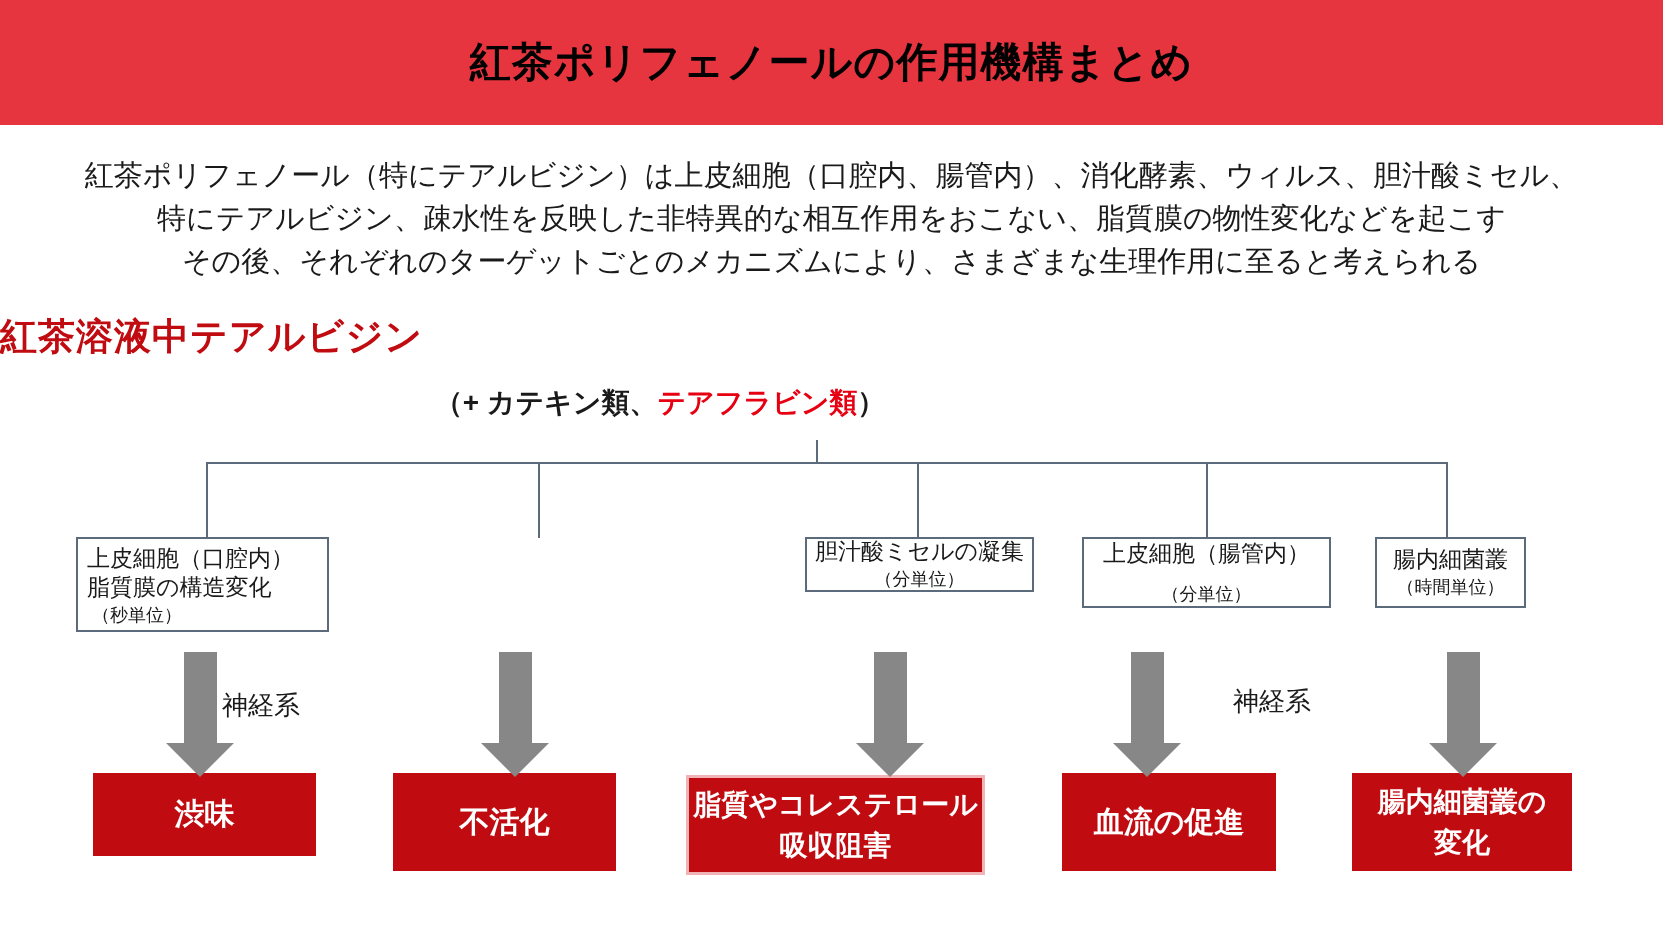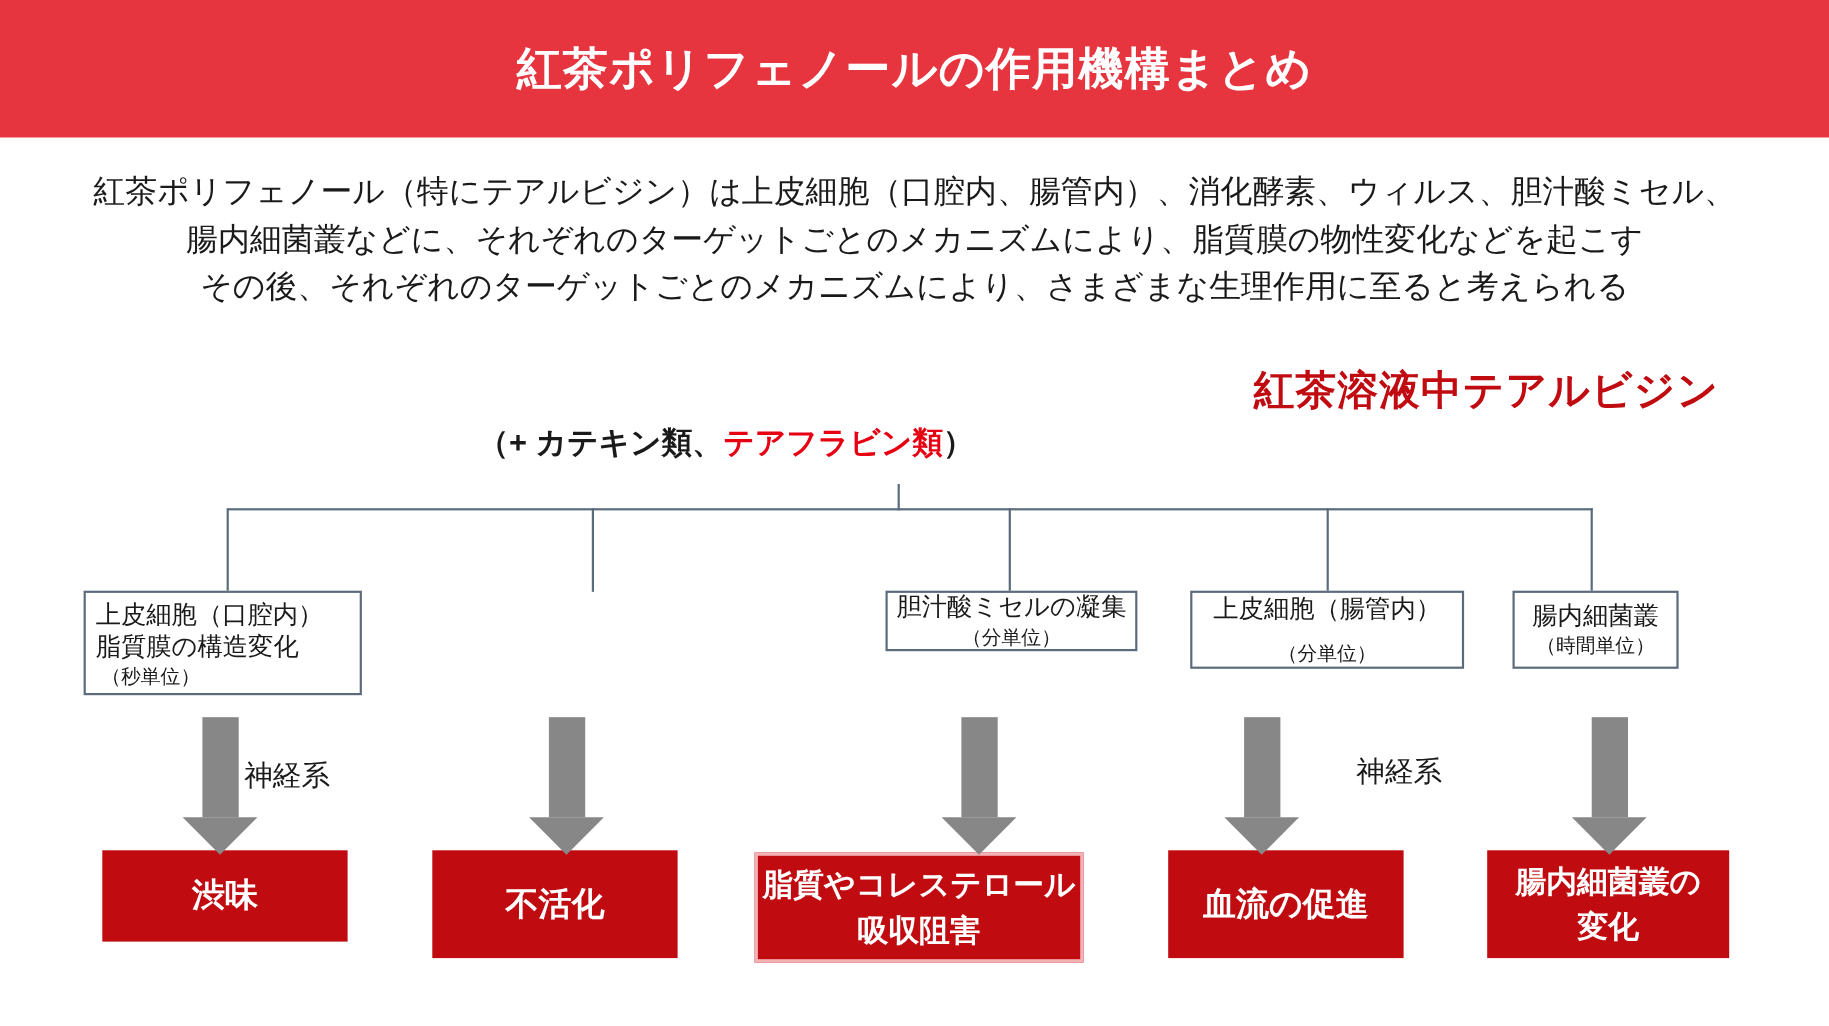--- a/index.html
+++ b/index.html
@@ -4,28 +4,28 @@
 <style>
   html,body {margin:0; padding:0; background:#ffffff;}
   .canvas {
     position:relative; width:1663px; height:933px; background:#ffffff;
     font-family:"Liberation Sans","DejaVu Sans",sans-serif; color:#1a1a1a; overflow:hidden;
   }
 
   
   .banner {position:absolute; left:0; top:0; width:1663px; height:125px; background:#e73540;
            display:flex; align-items:center; justify-content:center;}
-  .banner h1 {margin:0; color:#ffffff; font-size:41px; font-weight:bold; letter-spacing:1px;}
+  .banner h1 {margin:0; color:#000000; font-size:41px; font-weight:bold; letter-spacing:1px;}
 
   
   .intro {position:absolute; left:0; top:154px; width:1663px; text-align:center;
           font-size:29px; line-height:43px;}
 
   
-  .central-title {position:absolute; left:0; top:330px; width:1563px; text-align:right;
+  .central-title {position:absolute; left:0; top:312px; width:1563px; text-align:left;
                   font-size:37px; font-weight:bold; color:#c00b10; letter-spacing:1px;}
   .central-subtitle {position:absolute; left:0; top:384px; width:1320px; text-align:center;
                      font-size:28px; font-weight:bold;}
   .central-subtitle .hl {color:#e60012;}
 
   
   .line {position:absolute; background:#5b6b7c;}
   .c-stub {left:816px; top:440px; width:2px; height:24px;}
   .c-h  {left:207px;  top:462px; width:1241px; height:2px;}
   .c-v1 {left:206px;  top:462px; width:2px; height:76px;}
@@ -81,21 +81,21 @@
 <body>
 
 <div class="canvas">
 
   <header class="banner">
     <h1>紅茶ポリフェノールの作用機構まとめ</h1>
   </header>
 
   <div class="intro">
     <div>紅茶ポリフェノール（特にテアルビジン）は上皮細胞（口腔内、腸管内）、消化酵素、ウィルス、胆汁酸ミセル、</div>
-    <div>腸内細菌叢などに、それぞれのターゲットごとのメカニズムにより、脂質膜の物性変化などを起こす</div>
+    <div>特にテアルビジン、疎水性を反映した非特異的な相互作用をおこない、脂質膜の物性変化などを起こす</div>
     <div>その後、それぞれのターゲットごとのメカニズムにより、さまざまな生理作用に至ると考えられる</div>
   </div>
 
   <div class="central-title">紅茶溶液中テアルビジン</div>
   <div class="central-subtitle">
     <span>（+ カテキン類、</span><span class="hl">テアフラビン類</span><span>）</span>
   </div>
 
   <div class="line c-stub"></div>
   <div class="line c-h"></div>

